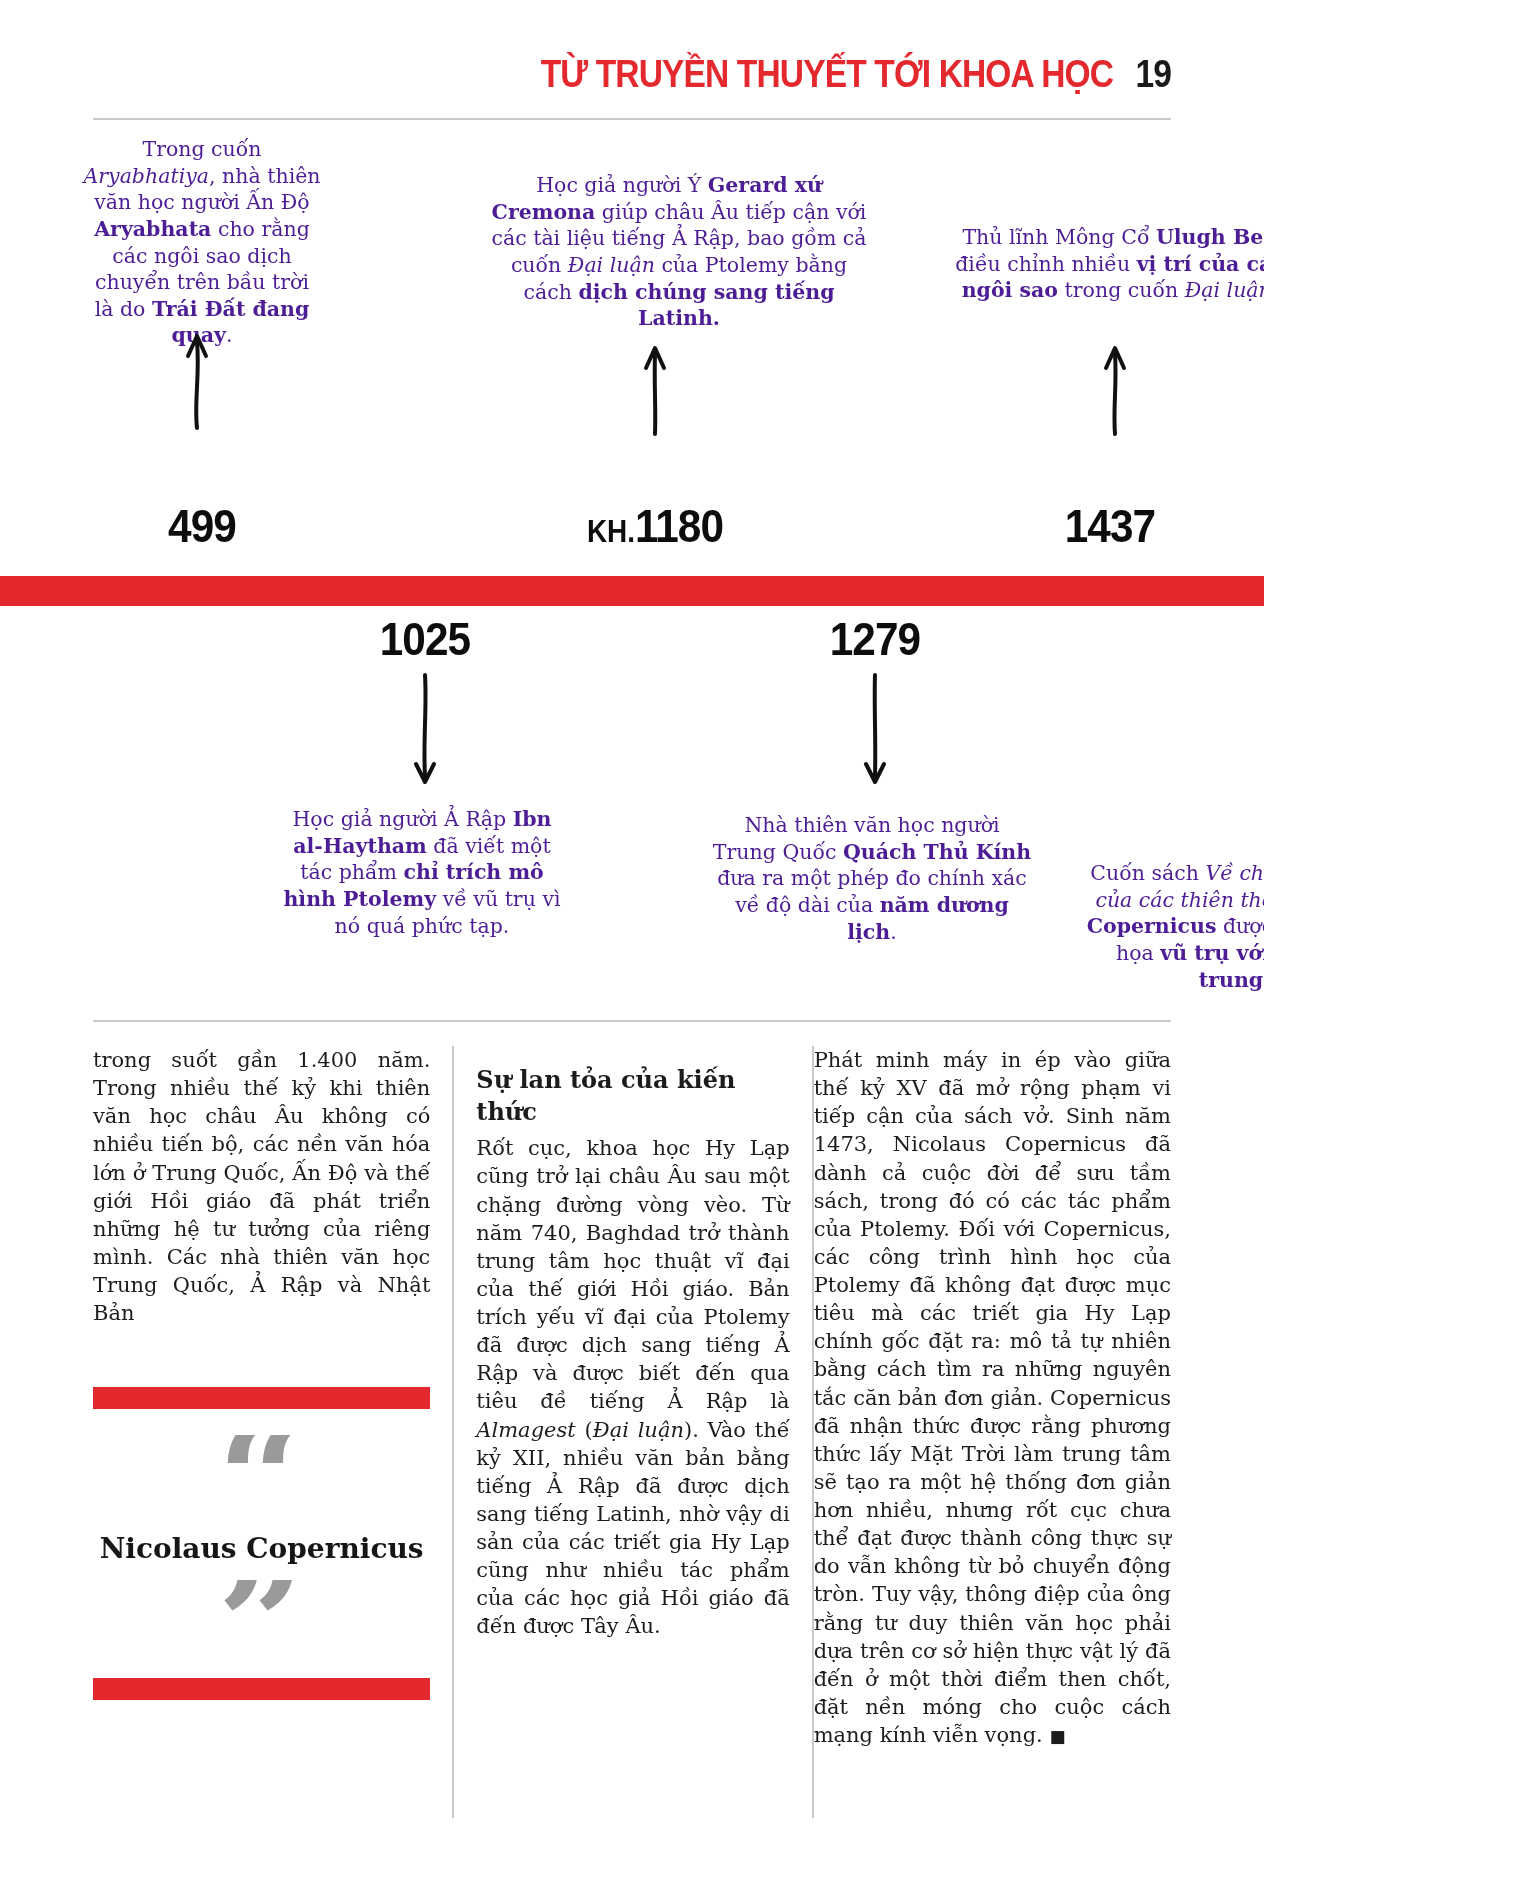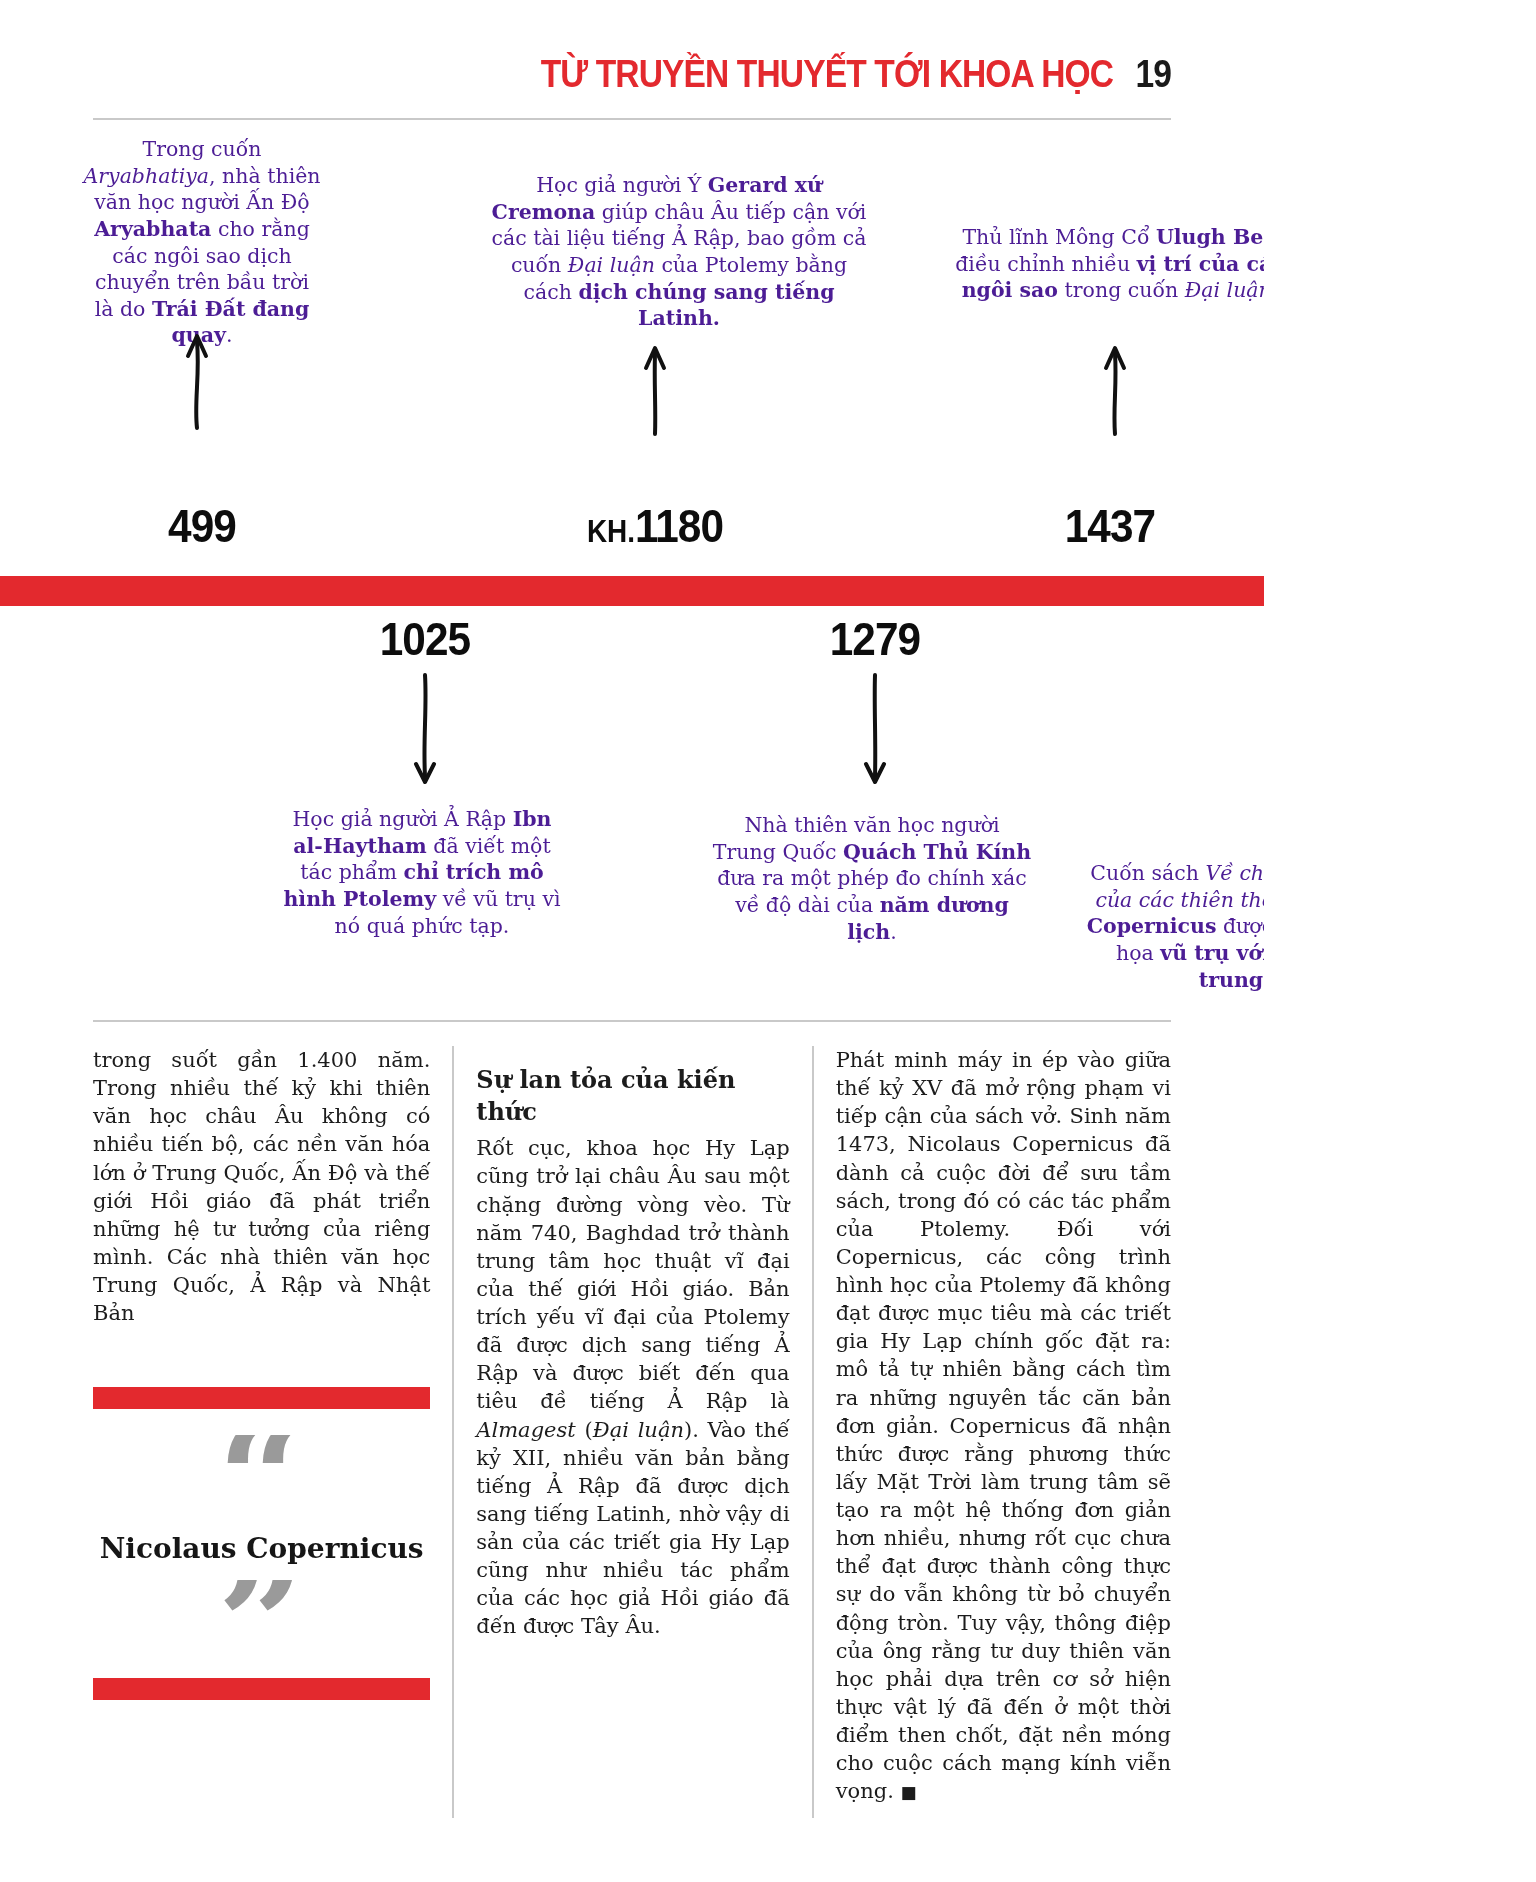--- a/index.html
+++ b/index.html
@@ -65,21 +65,21 @@
 
   
   .columns{
     position:absolute;left:93px;right:93px;top:1046px;min-height:772px;
     display:grid;grid-template-columns:1fr 1fr 1fr;
   }
   .col{font-size:21px;line-height:1.34;text-align:justify;color:#1c1c1c;}
   .col p{margin:0;}
   .col-1{padding-right:22px;}
   .col-2{border-left:2px solid #c9c9c9;padding:0 22px;}
-  .col-3{border-left:2px solid #c9c9c9;padding-left:22px;}
+  .col-3{border-left:2px solid #c9c9c9;}
 
   .col-2 h3{margin:18px 0 6px;font-size:24px;font-weight:700;text-align:left;}
 
   
   .pq-bar{height:22px;background:var(--accent-red,#e3292e);}
   .pq-bar.top{margin-top:60px;}
   .pq-bar.bottom{margin-top:16px;}
   .pq-mark{
     text-align:center;color:var(--quote-gray,#9a9a9a);
     font-size:155px;font-weight:700;line-height:0.58;

